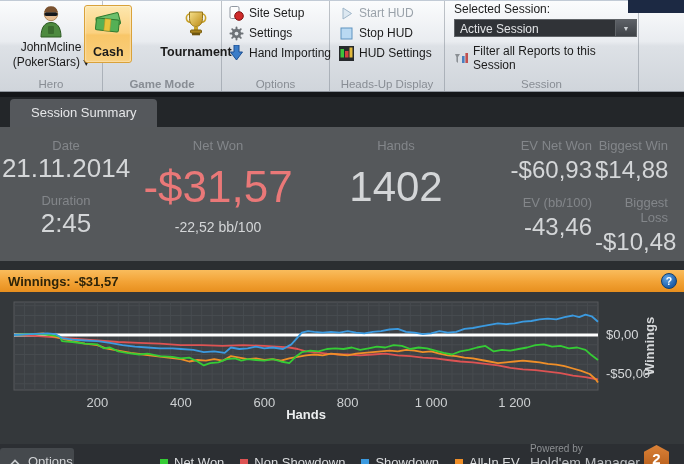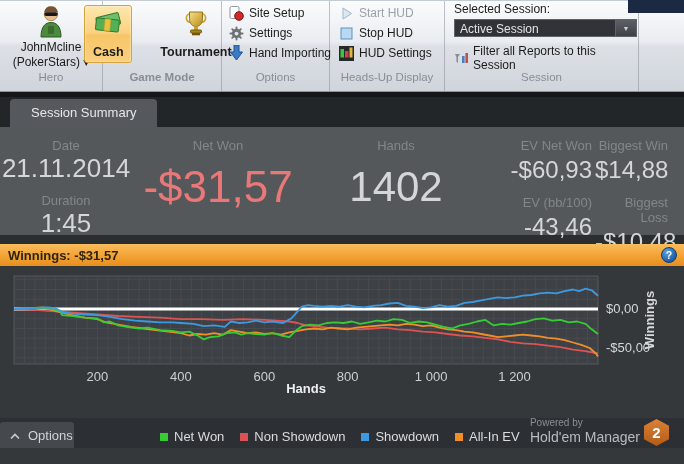--- a/index.html
+++ b/index.html
@@ -6,21 +6,21 @@
   html,body { background:#17191c; }
   body { font-family:"Liberation Sans", sans-serif; }
   #app { position:relative; width:684px; height:464px; overflow:hidden; background:#34383b; }
 
   
   .ribbon { position:relative; height:92px; display:flex; align-items:stretch;
     background:linear-gradient(#fbfcfd, #e9ecf0 45%, #dde1e6 50%, #d0d5db);
     border-top:1px solid #c2cbd6; border-bottom:1px solid #8f959d; }
   .rgroup { position:relative; display:flex; flex-direction:column; align-items:center;
     padding:4px 4px 29px; border-right:1px solid rgba(130,138,148,.5); }
-  .rgroup-label { position:absolute; bottom:8px; left:0; right:0; text-align:center;
+  .rgroup-label { position:absolute; bottom:1px; left:0; right:0; text-align:center;
     font-size:11.5px; color:#888d94; }
   .ribbon-corner { position:absolute; top:-1px; right:0; width:56px; height:13px; background:#1c2943; }
 
   .hero-btn { display:flex; flex-direction:column; align-items:center; cursor:pointer; }
   .hero-name { font-size:12px; color:#1b1b1b; text-align:center; line-height:1.25; margin-top:2px; }
 
   .big-btn { display:flex; flex-direction:column; align-items:center; justify-content:flex-end;
     padding:4px 7px 3px; border:1px solid transparent; border-radius:3px; cursor:pointer; }
   .big-btn .blabel { font-size:12.5px; color:#1b1b1b; margin-top:4px; }
   .big-btn.selected { background:linear-gradient(#fde7ae, #fbd180 48%, #f8c668 52%, #f9cf7e);
@@ -45,21 +45,21 @@
     padding:6px 2px 0; border-right:none; }
   .refresh-label { font-size:12px; color:#1b1b1b; margin-top:1px; }
 
   
   .dark-strip { height:5px; background:#141619; }
   .tabbar { height:30px; background:#232629; display:flex; align-items:flex-end; }
   .tab { margin-left:10px; padding:6px 21px 7px; background:#55585c; border-radius:4px 4px 0 0;
     font-size:13px; color:#e6e7e9; cursor:pointer; }
 
   
-  .stats { position:relative; height:108px; background:#55585b; color:#d4d6d8; }
+  .stats { position:relative; height:134px; background:#55585b; color:#d4d6d8; }
   .scol { position:absolute; top:0; }
   .slabel { font-size:13px; color:#83868a; }
   .sval-big { font-size:26px; color:#d4d6d8; }
   .sval-huge { font-size:42px; line-height:1.0; color:#d4d6d8; }
   .c-center { text-align:center; }
   .c-right { text-align:right; }
   .netwon-val { font-size:44px; line-height:1.0; }
   .ev-val { font-size:24px; line-height:1.05; }
 
   
@@ -248,25 +248,26 @@
 
   <div class="tabbar">
     <div class="tab">Session Summary</div>
   </div>
 
   <div class="stats">
     <div class="scol c-center" style="left:0; width:132px; padding-top:11px;">
       <div class="slabel">Date</div>
       <div class="sval-big">21.11.2014</div>
       <div class="slabel" style="margin-top:9px;">Duration</div>
-      <div class="sval-big">1:45</div>
+      <div class="sval-big">2:45</div>
     </div>
     <div class="scol c-center" style="left:132px; width:172px; padding-top:11px;">
       <div class="slabel">Net Won</div>
       <div class="netwon-val" id="netwon-value" style="margin-top: 12px; color: rgb(234, 120, 120);">-$31,57</div>
+      <div style="font-size:14px; margin-top:10px;">-22,52 bb/100</div>
     </div>
     <div class="scol c-center" style="left:312px; width:168px; padding-top:11px;">
       <div class="slabel">Hands</div>
       <div class="sval-huge" style="margin-top:13px;">1402</div>
     </div>
     <div class="scol c-right" style="left:478px; width:114px; padding-top:11px;">
       <div class="slabel">EV Net Won</div>
       <div class="ev-val" style="margin-top:4px;">-$60,93</div>
       <div class="slabel" style="margin-top:13px;">EV (bb/100)</div>
       <div class="ev-val" style="margin-top:4px;">-43,46</div>

